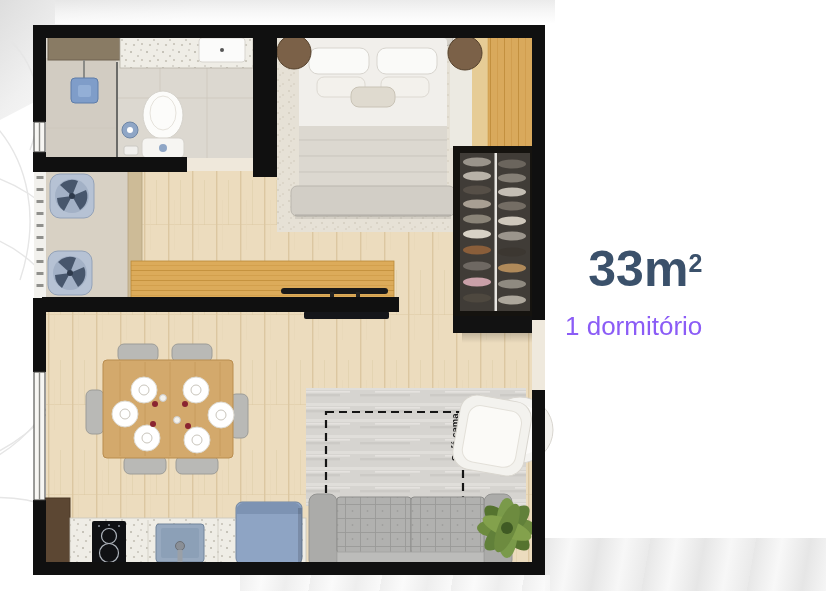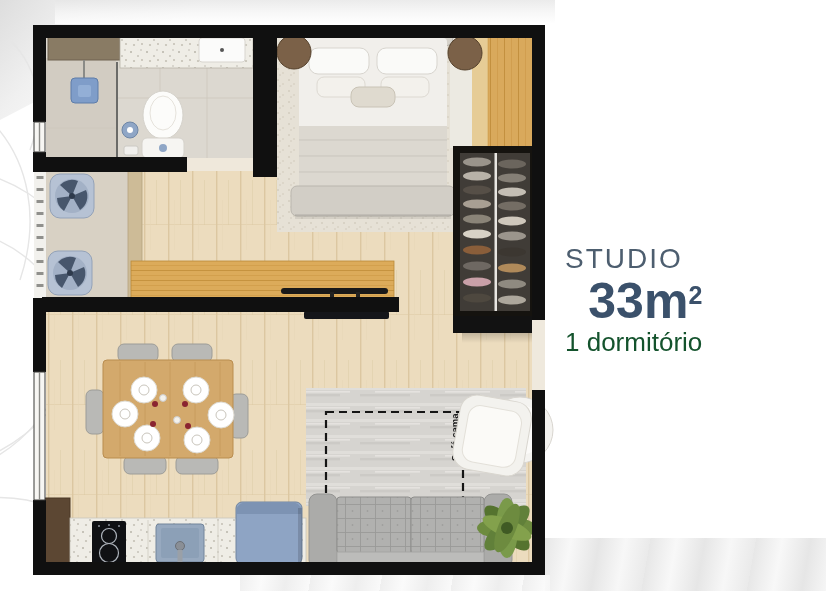--- a/index.html
+++ b/index.html
@@ -38,21 +38,21 @@
   .lg-top{font-size:13px;letter-spacing:3.5px;fill:#4a5663;}
   .lg-main{font-size:36px;letter-spacing:5px;fill:#3e4a59;}
   .lg-swirl{fill:none;stroke:#3e4a59;stroke-width:2.2;stroke-linecap:round;}
   .lg-eco{font-size:13.5px;fill:#3e4a59;letter-spacing:.5px;}
   .lg-eco .bold{font-weight:700;}
   
   .unitinfo{position:absolute;left:565px;top:243px;color:#4d5e6f;}
   .unit-type{font-size:28px;letter-spacing:2px;color:#4d5e6f;}
   .unit-area{font-size:50px;font-weight:700;color:#3b516b;line-height:1.0;margin:1px 0 0 16px;text-align:right;}
   .unit-area sup{font-size:25px;font-weight:700;vertical-align:14px;}
-  .unit-rooms{font-size:26px;color:#14532d;margin-top:1px;}
+  .unit-rooms{font-size:26px;color:#8b5cf6;margin-top:17px;}
   .plan-label{font-size:9.5px;font-weight:700;fill:#1c1c1c;}
 </style>
 </head>
 <body>
 <div class="stage">
 
   <div class="corner-wisp"></div>
   <div class="top-strip"></div>
   <svg class="contours" viewBox="0 0 826 591">
     <g fill="none" stroke="#e6e6e6" stroke-width="1.4">
@@ -361,18 +361,17 @@
       <line x1="39.5" y1="122" x2="39.5" y2="152" stroke="#8a8a86" stroke-width="1.4"></line>
       <rect x="34" y="372" width="11" height="128" fill="#f7f6f3" stroke="#3a3a38" stroke-width="1"></rect>
       <line x1="39.5" y1="372" x2="39.5" y2="500" stroke="#8a8a86" stroke-width="1.4"></line>
     </g>
 
     <rect x="532" y="320" width="13" height="70" fill="#efe9dd"></rect>
   </svg>
 
 
   <div class="unitinfo">
-    <div class="unit-type">STUDIO</div>
     <div class="unit-area"><span>33m</span><sup>2</sup></div>
     <div class="unit-rooms">1 dormitório</div>
   </div>
 
 </div>
 
 </body></html>

